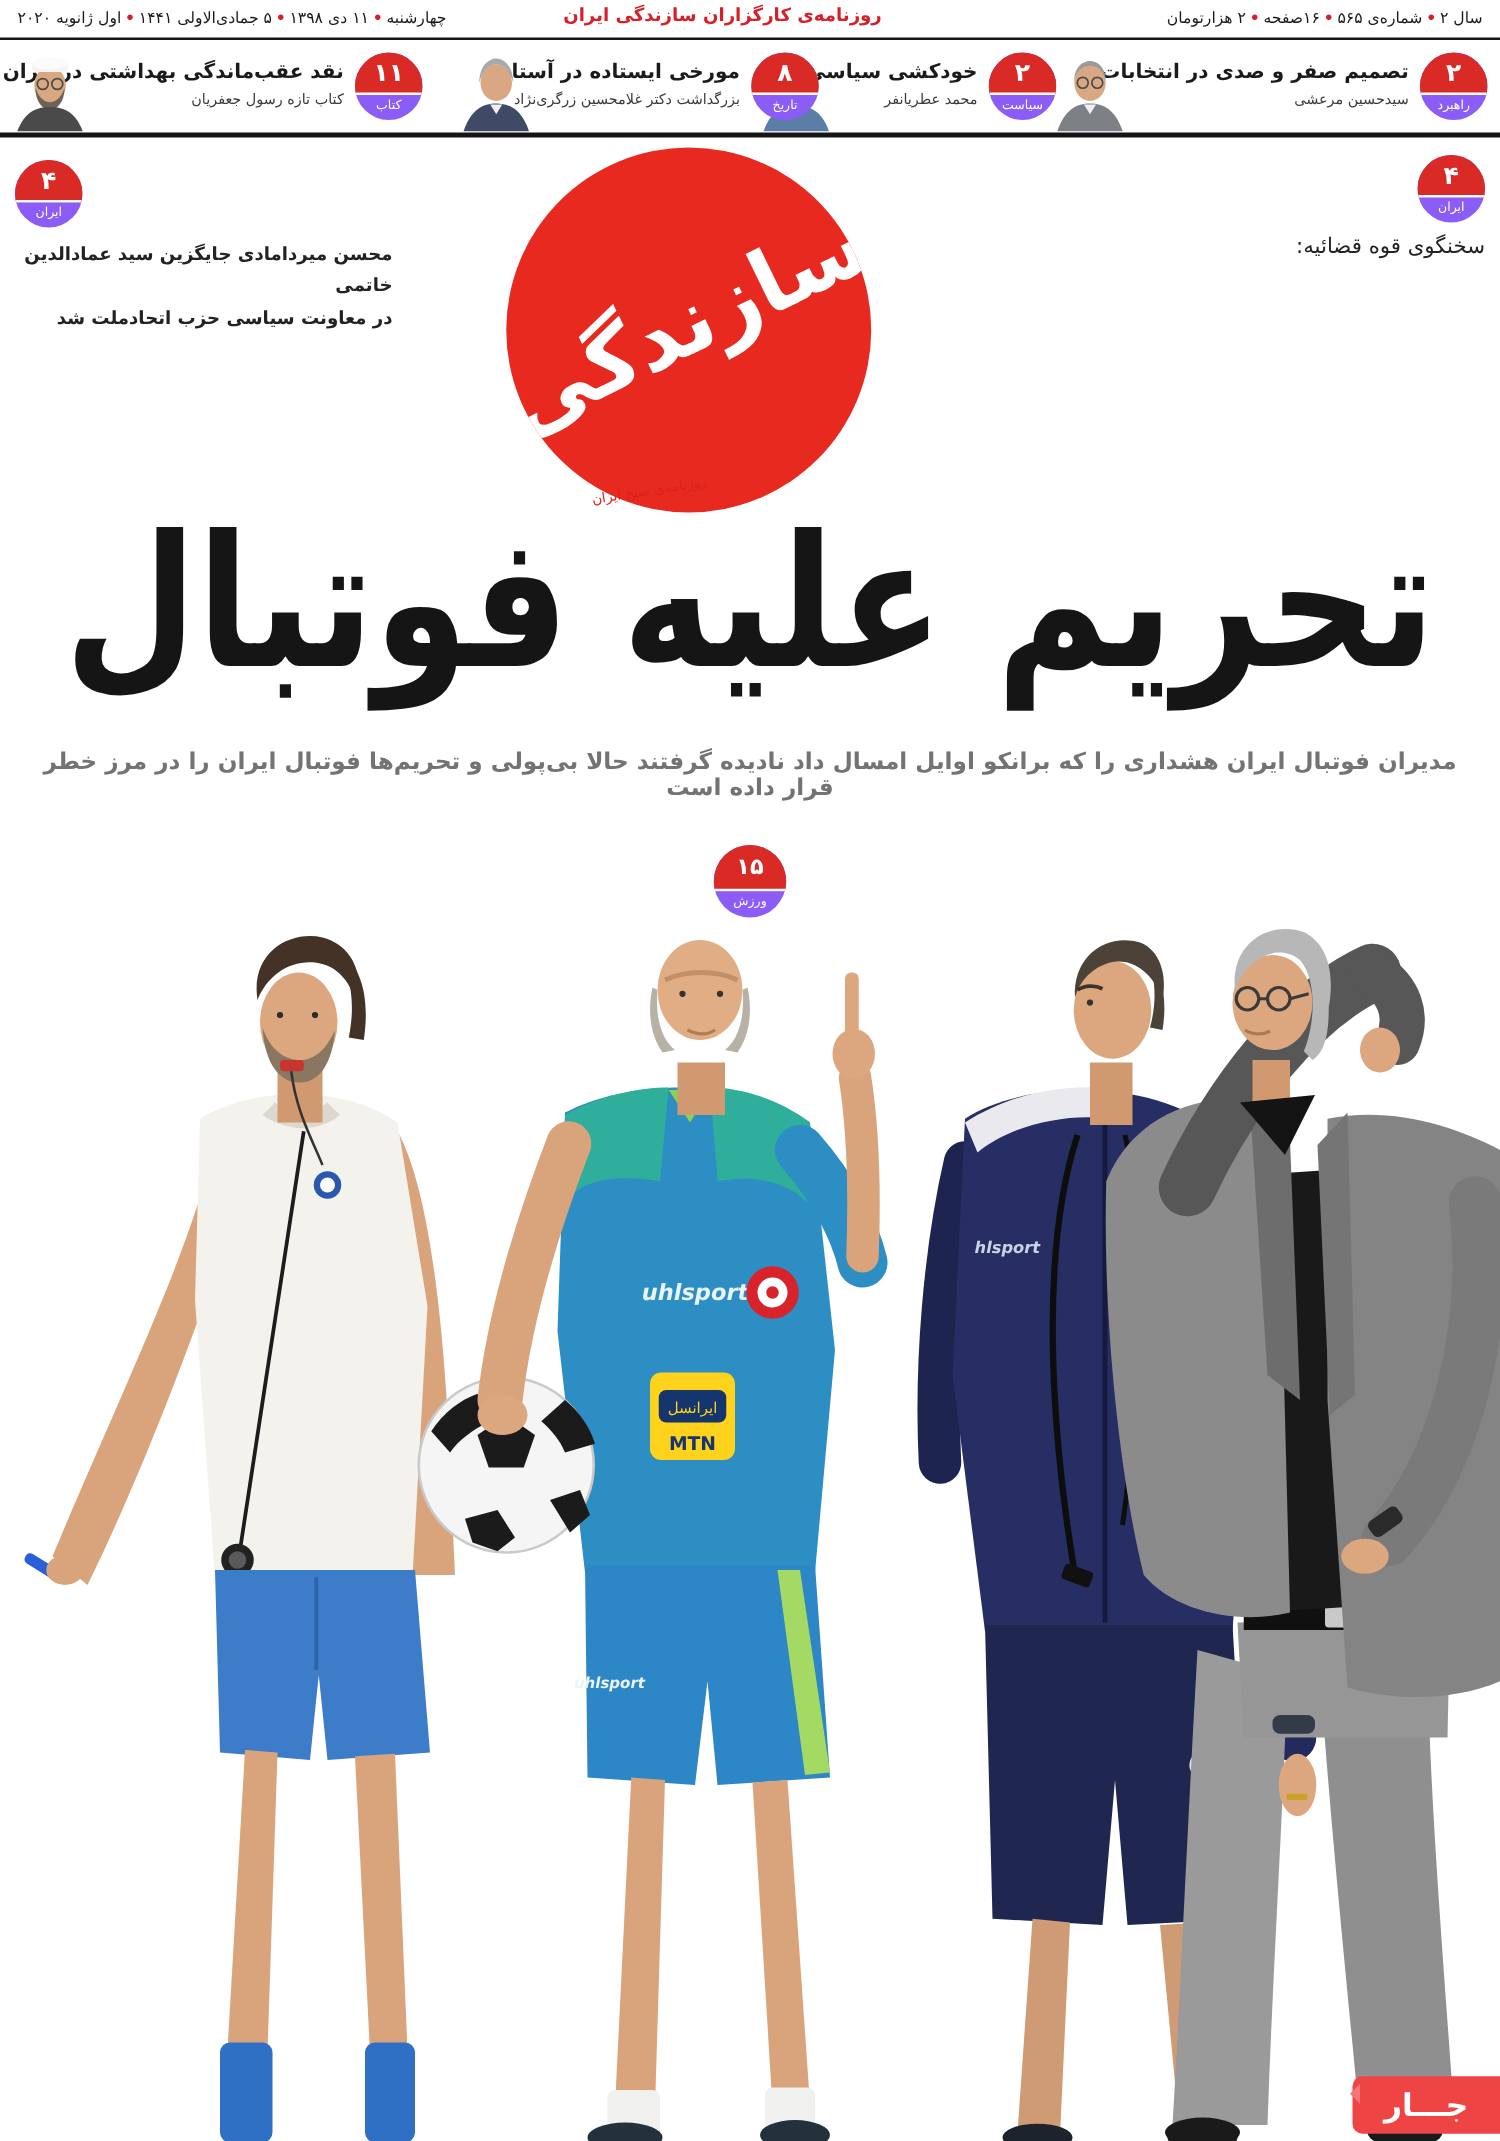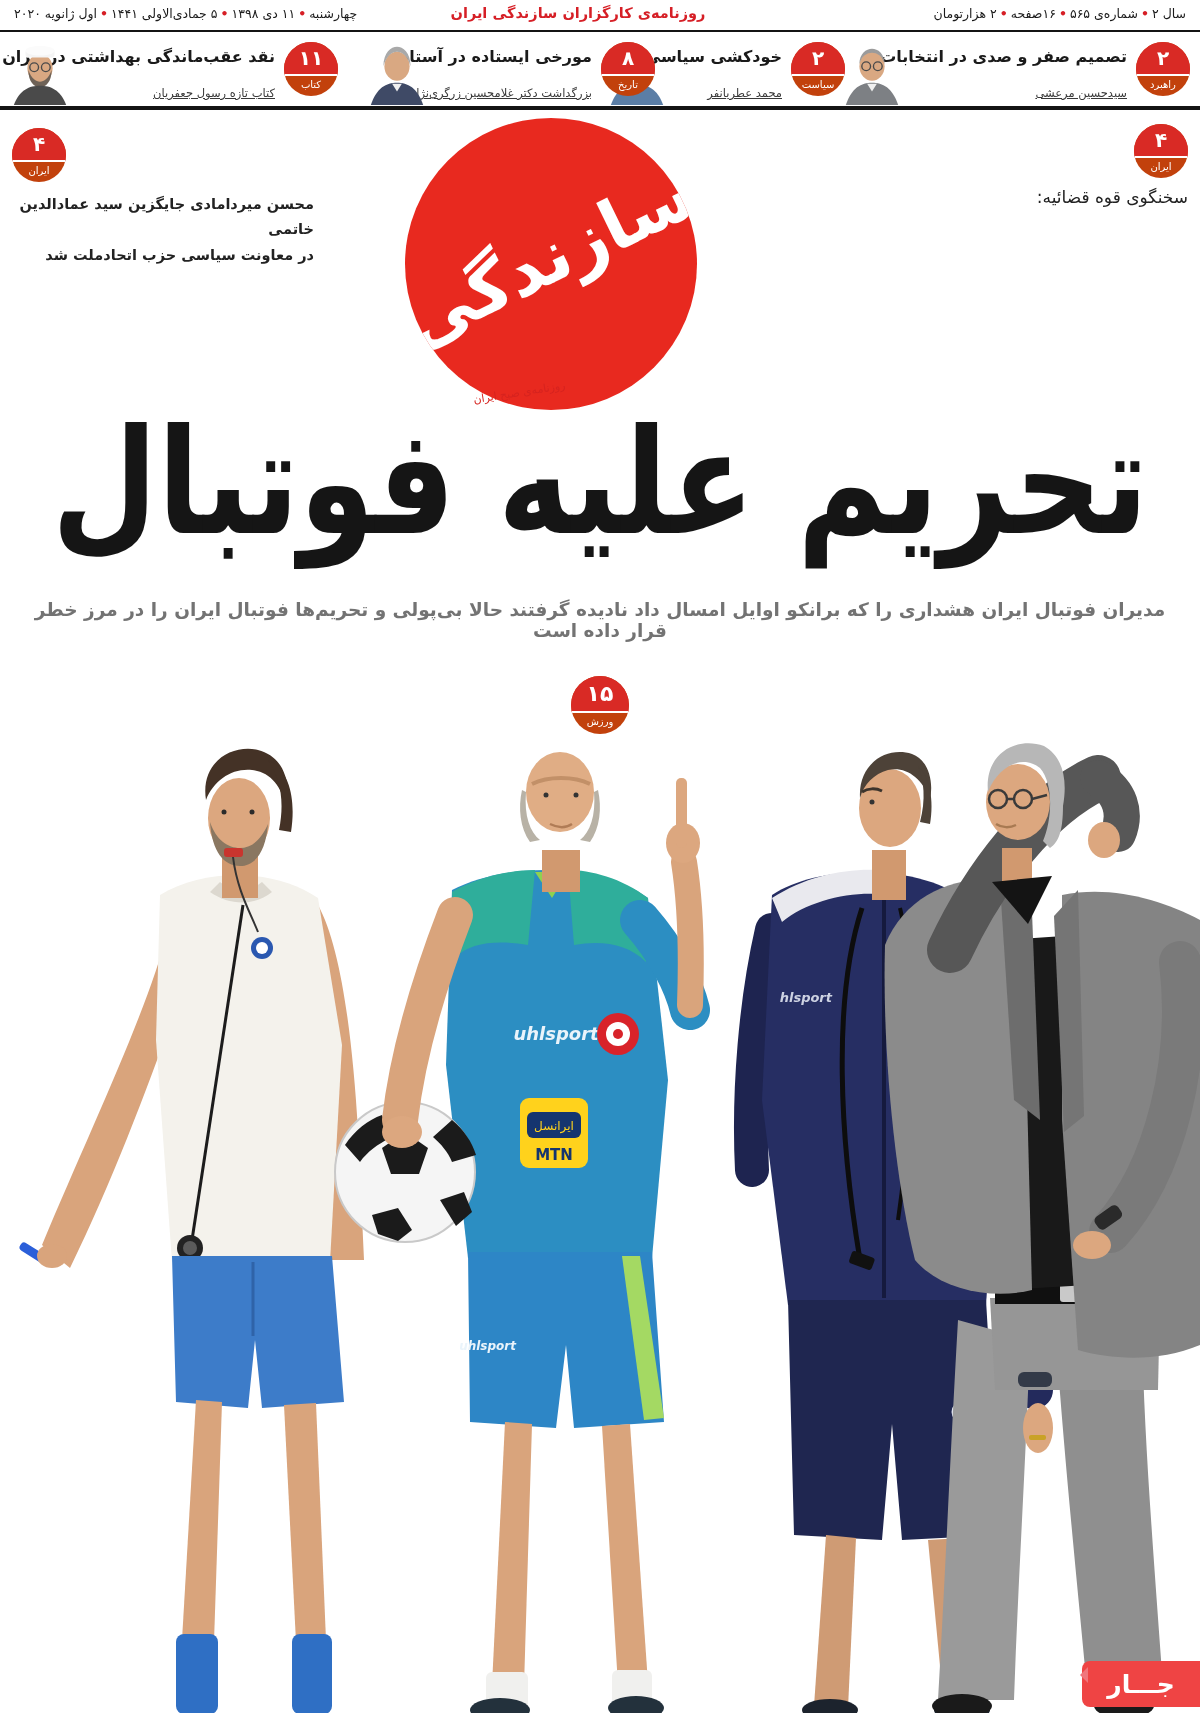--- a/index.html
+++ b/index.html
@@ -8,29 +8,29 @@
     font-family:"DejaVu Sans",sans-serif;direction:rtl;overflow:hidden;color:#1a1a1a;
   }
   
   .topbar{position:absolute;top:0;left:0;right:0;height:30px;}
   .tb-left{position:absolute;left:14px;top:6px;font-size:12.5px;direction:rtl;white-space:nowrap;}
   .tb-center{position:absolute;left:578px;top:5px;transform:translateX(-50%);font-size:14.5px;font-weight:bold;color:#d61f26;white-space:nowrap;}
   .tb-right{position:absolute;right:14px;top:6px;font-size:12.5px;white-space:nowrap;}
   .reddot{color:#d61f26;font-weight:bold;margin:0 3px;}
   .topbar-rule{position:absolute;top:30px;left:0;right:0;height:2px;background:#141414;}
   
-  .badge{width:54px;height:54px;border-radius:50%;overflow:hidden;background:#c2410c;display:flex;flex-direction:column;flex:0 0 auto;}
+  .badge{width:54px;height:54px;border-radius:50%;overflow:hidden;background:#8b5cf6;display:flex;flex-direction:column;flex:0 0 auto;}
   .badge-num{height:60%;background:#d92a25;color:#fff;font-weight:bold;font-size:20px;display:flex;align-items:center;justify-content:center;border-bottom:2px solid #fff;}
   .badge-label{flex:1;color:#fff;font-size:10px;display:flex;align-items:center;justify-content:center;padding-bottom:3px;}
   
   .teaser{position:absolute;top:40px;height:66px;display:flex;align-items:flex-start;gap:9px;}
   .teaser .badge{margin-top:2px;}
   .teaser-text{display:flex;flex-direction:column;align-items:flex-start;margin-top:7px;min-width:0;}
   .teaser-title{font-size:16px;font-weight:bold;white-space:nowrap;line-height:1.25;}
-  .teaser-author{font-size:11.5px;color:#3a3a3a;margin-top:19px;white-space:nowrap;text-decoration:underline;}
+  .teaser-author{font-size:11.5px;color:#3a3a3a;margin-top:5px;white-space:nowrap;}
   .portrait{width:64px;height:64px;align-self:flex-end;flex:0 0 auto;}
   .strip-rule{position:absolute;top:106px;left:0;right:0;height:4px;background:#141414;}
   
   .lead-right{position:absolute;top:124px;right:12px;width:452px;text-align:right;}
   .lead-right .badge{margin-bottom:9px;}
   .lead-kicker{font-size:17px;color:#222;margin-bottom:6px;}
   .lead-title{font-size:31px;font-weight:bold;line-height:1.45;color:#111;}
   .lead-left{position:absolute;top:128px;left:12px;width:302px;text-align:right;}
   .lead-left .badge{margin-left:0;margin-right:auto;}
   .lead-left-title{font-size:30px;font-weight:bold;color:#d6231f;margin-top:14px;line-height:1.2;}
@@ -38,21 +38,21 @@
   
   .logo-wrap{position:absolute;top:118px;left:405px;width:292px;height:292px;}
   .logo-circle{position:absolute;inset:0;border-radius:50%;background:#e8291f;display:flex;align-items:center;justify-content:center;overflow:hidden;}
   .logo-text{color:#fff;font-size:70px;font-weight:bold;transform:rotate(-26deg) translateY(-6px);white-space:nowrap;}
   .logo-tagline{position:absolute;top:268px;left:68px;color:#d6231f;font-size:11px;transform:rotate(-9deg);white-space:nowrap;}
   
   .mainline{position:absolute;top:404px;left:0;right:0;text-align:center;font-size:122px;font-weight:bold;color:#151515;line-height:1.15;transform:scaleY(1.2);transform-origin:50% 20%;white-space:nowrap;}
   .deck{position:absolute;top:599px;left:20px;right:20px;text-align:center;font-size:18.5px;font-weight:bold;color:#737373;}
   .sport-badge{position:absolute;top:676px;left:50%;transform:translateX(-50%);width:58px;height:58px;z-index:5;}
   .sport-badge .badge{width:58px;height:58px;}
-  .sport-badge .badge-num{font-size:22px;}
+  .sport-badge .badge-num{font-size:18px;}
   
   .photo{position:absolute;top:700px;left:0;width:1200px;height:1013px;}
   .photo svg{display:block;}
   .uhl{font-family:"DejaVu Sans",sans-serif;font-weight:bold;font-style:italic;}
   
   .watermark{position:absolute;right:0;bottom:6px;width:118px;height:46px;background:#ef4444;border-radius:8px 0 0 8px;display:flex;align-items:center;justify-content:center;z-index:6;}
   .watermark::before{content:"";position:absolute;left:-10px;top:6px;border:8px solid transparent;border-right-color:#f0767c;}
   .watermark-label{color:#fff;font-size:25px;font-weight:bold;}
 </style>
 </head>

